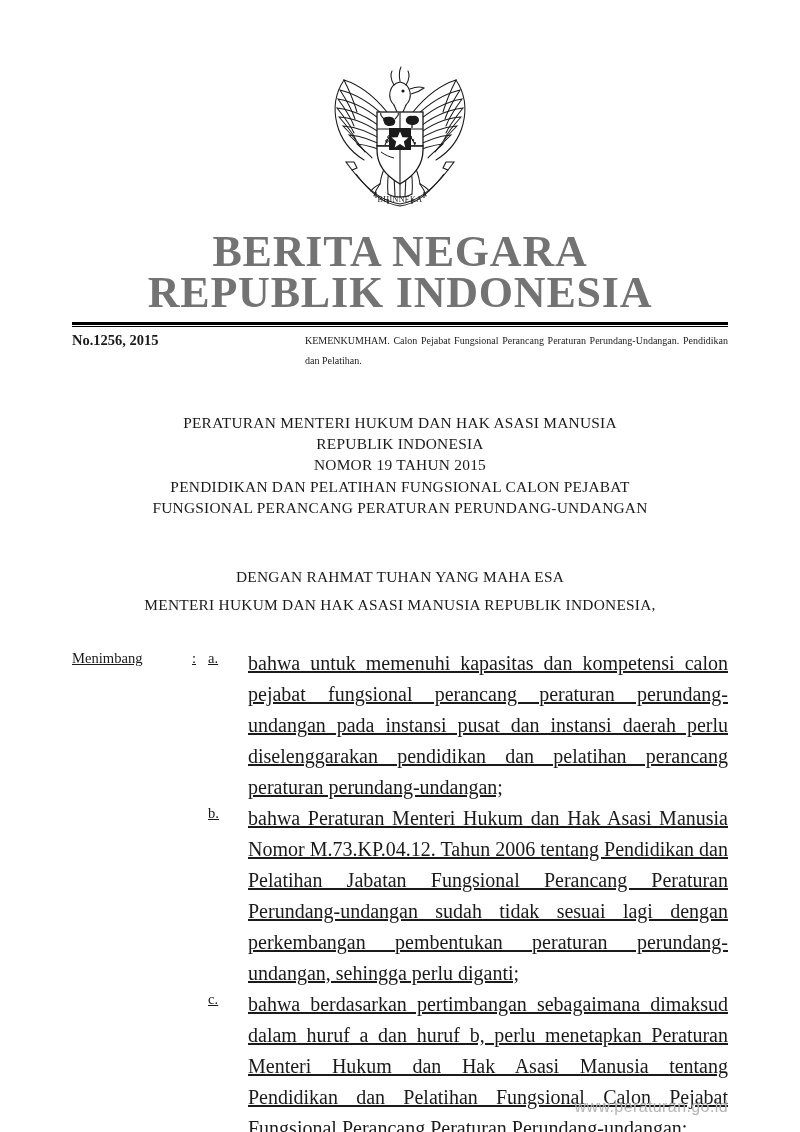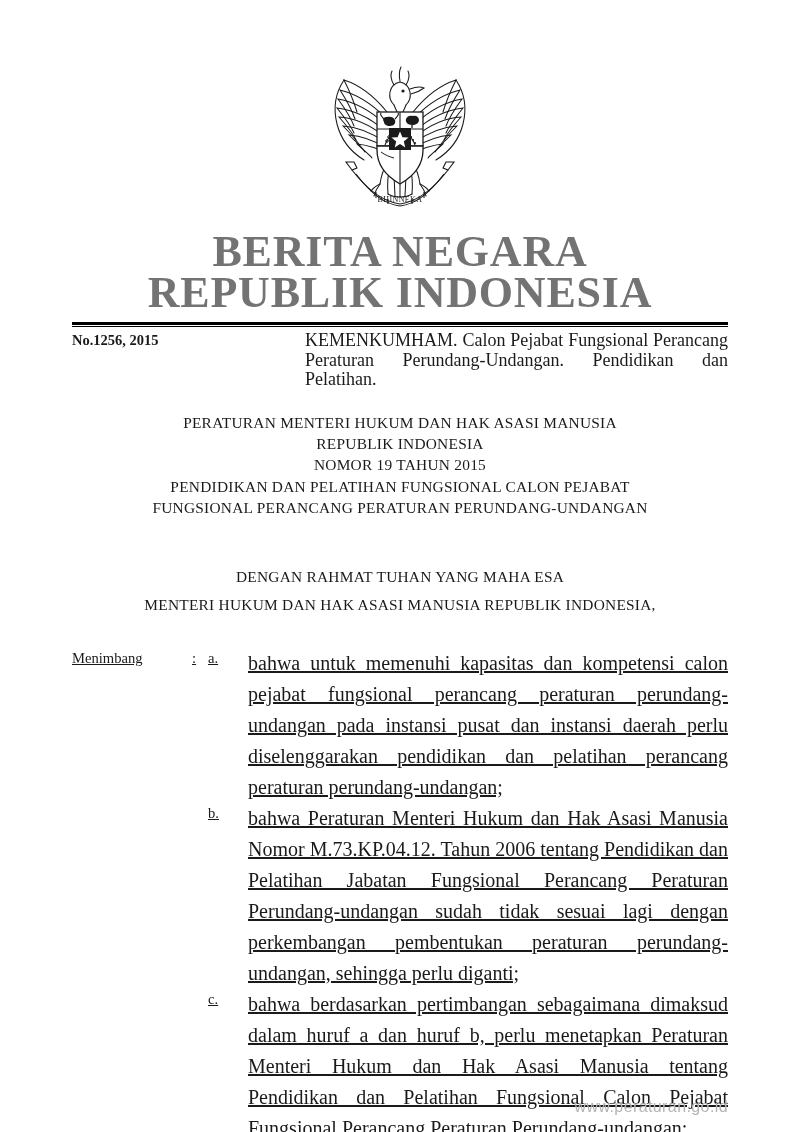--- a/index.html
+++ b/index.html
@@ -87,21 +87,21 @@
   .gazette-no {
     width: 233px;
     flex: 0 0 233px;
     font-size: 14.5px;
     line-height: 19.5px;
     white-space: nowrap;
     font-weight: bold;
   }
   .gazette-subject {
     flex: 1 1 auto;
-    font-size: 18px;
+    font-size: 10px;
     line-height: 19.5px;
     text-align: justify;
     text-align-last: left;
   }
 
   
   .title-block {
     position: absolute;
     top: 412px;
     left: 0;

